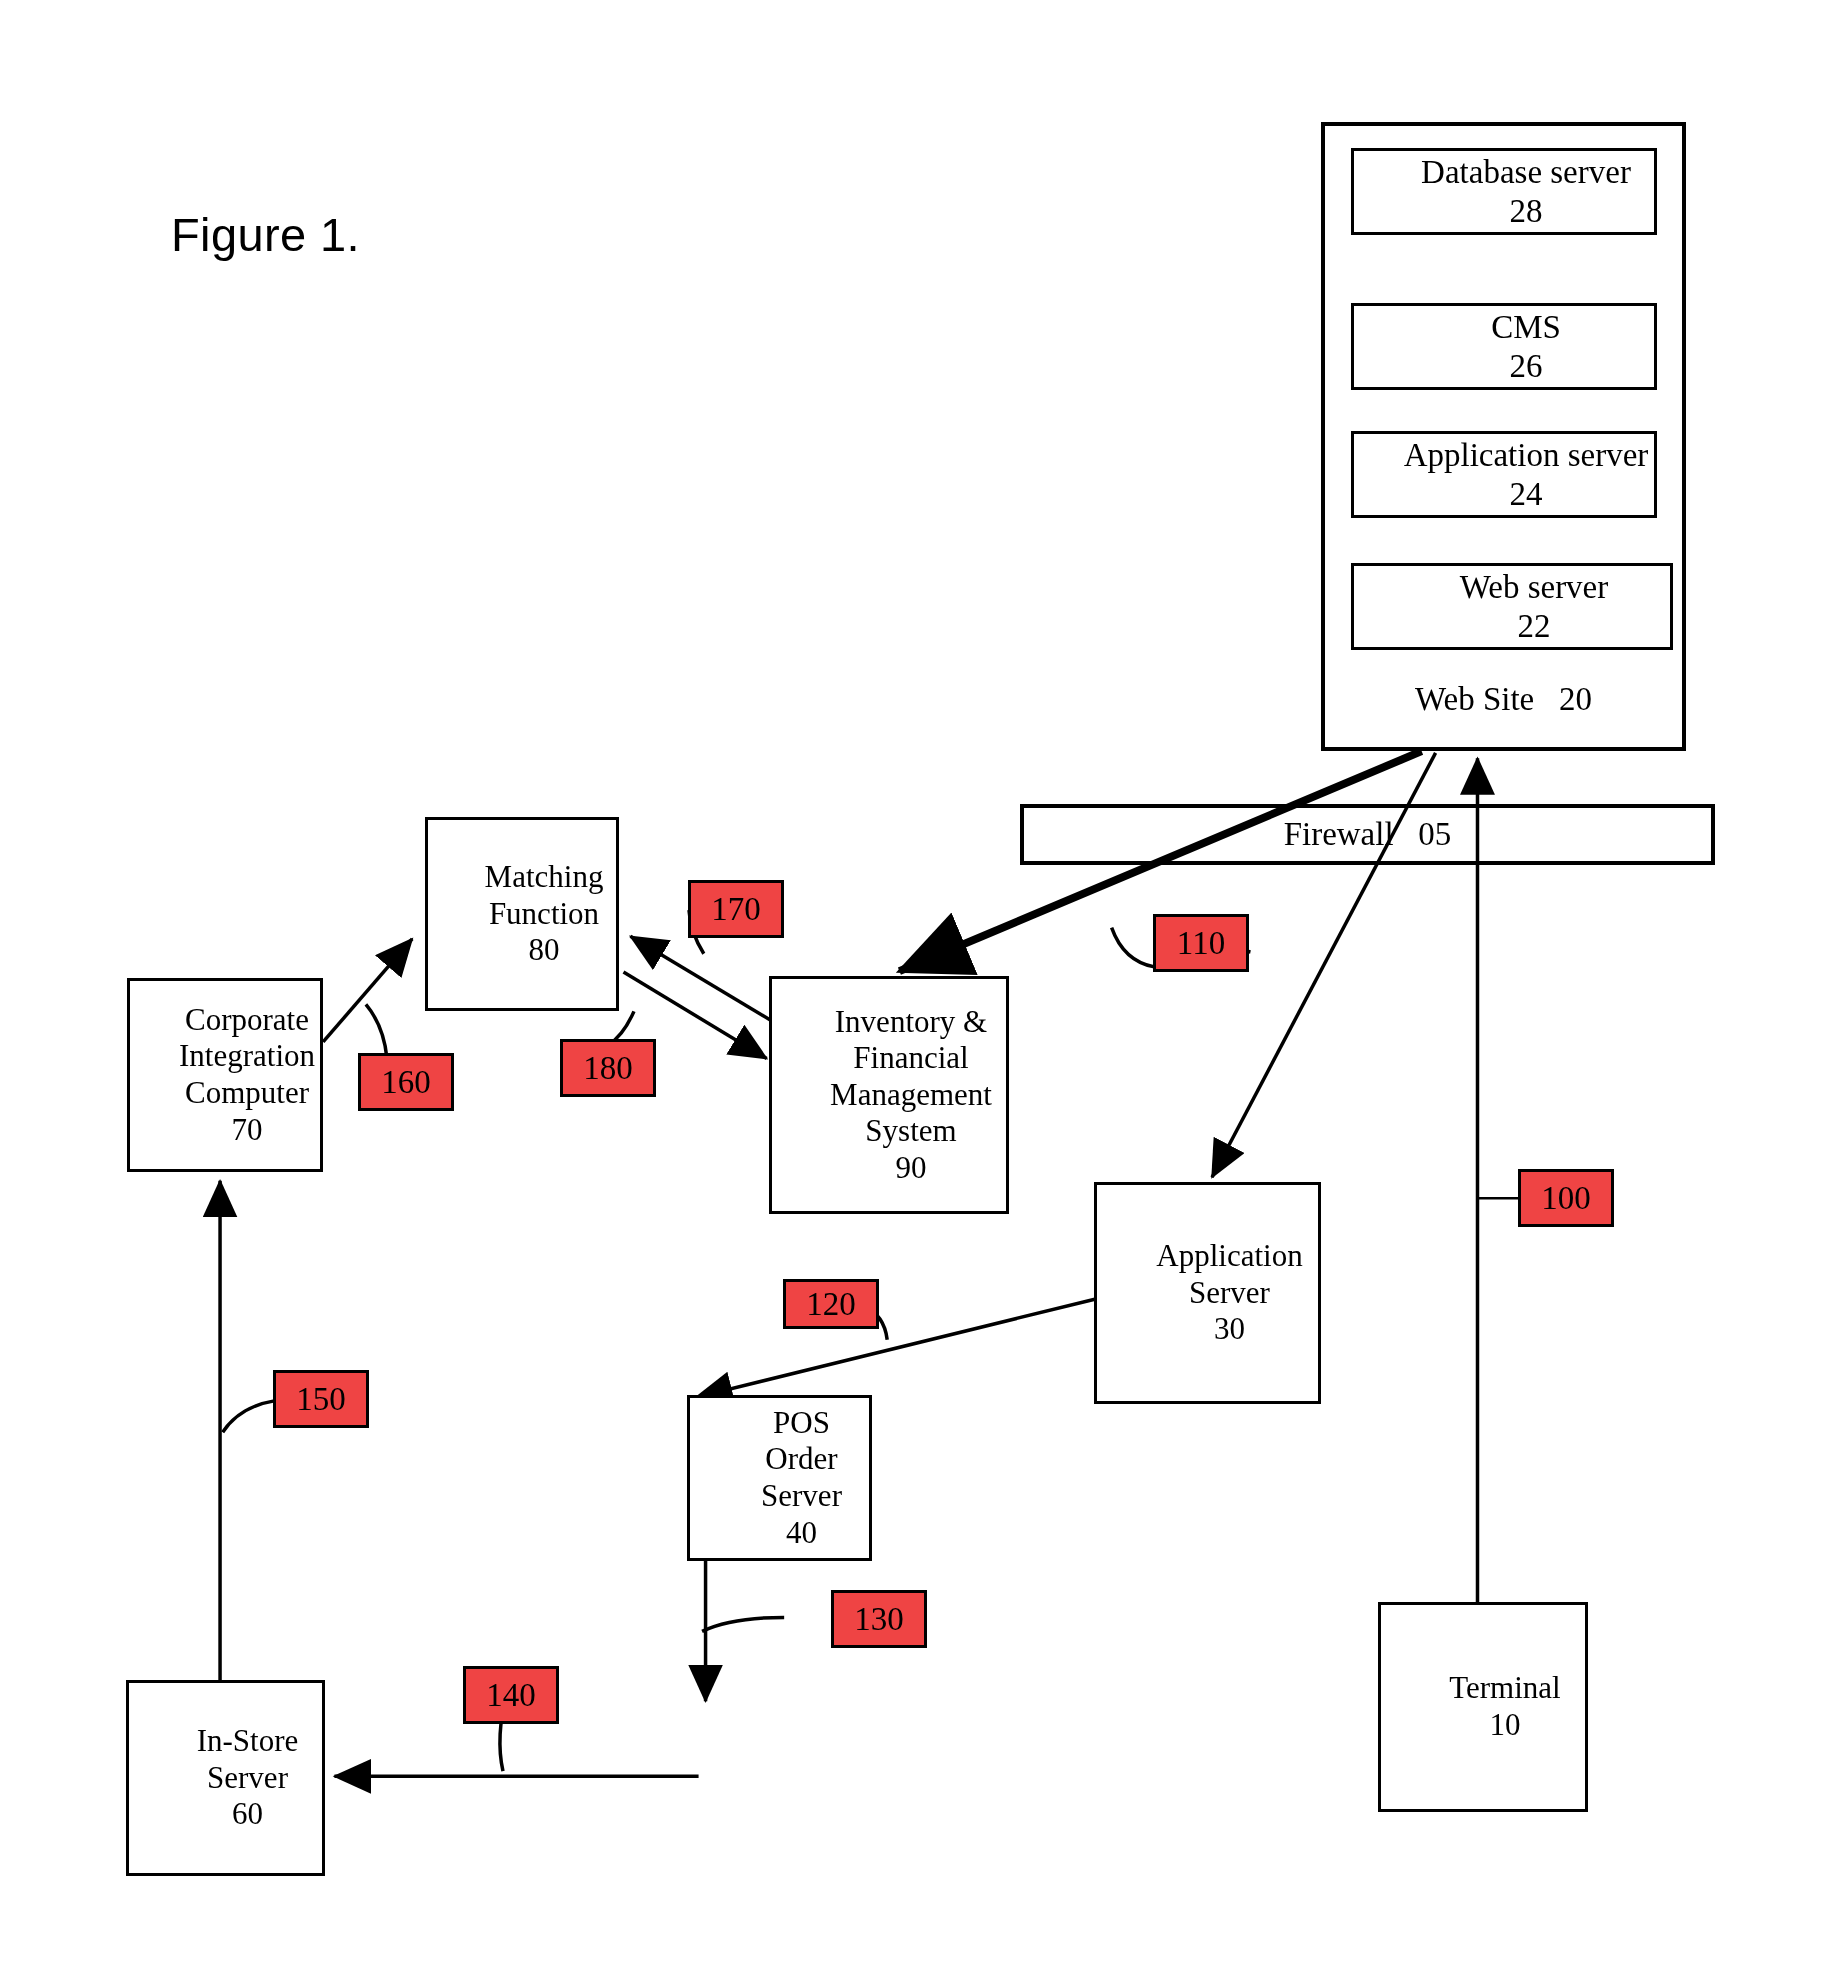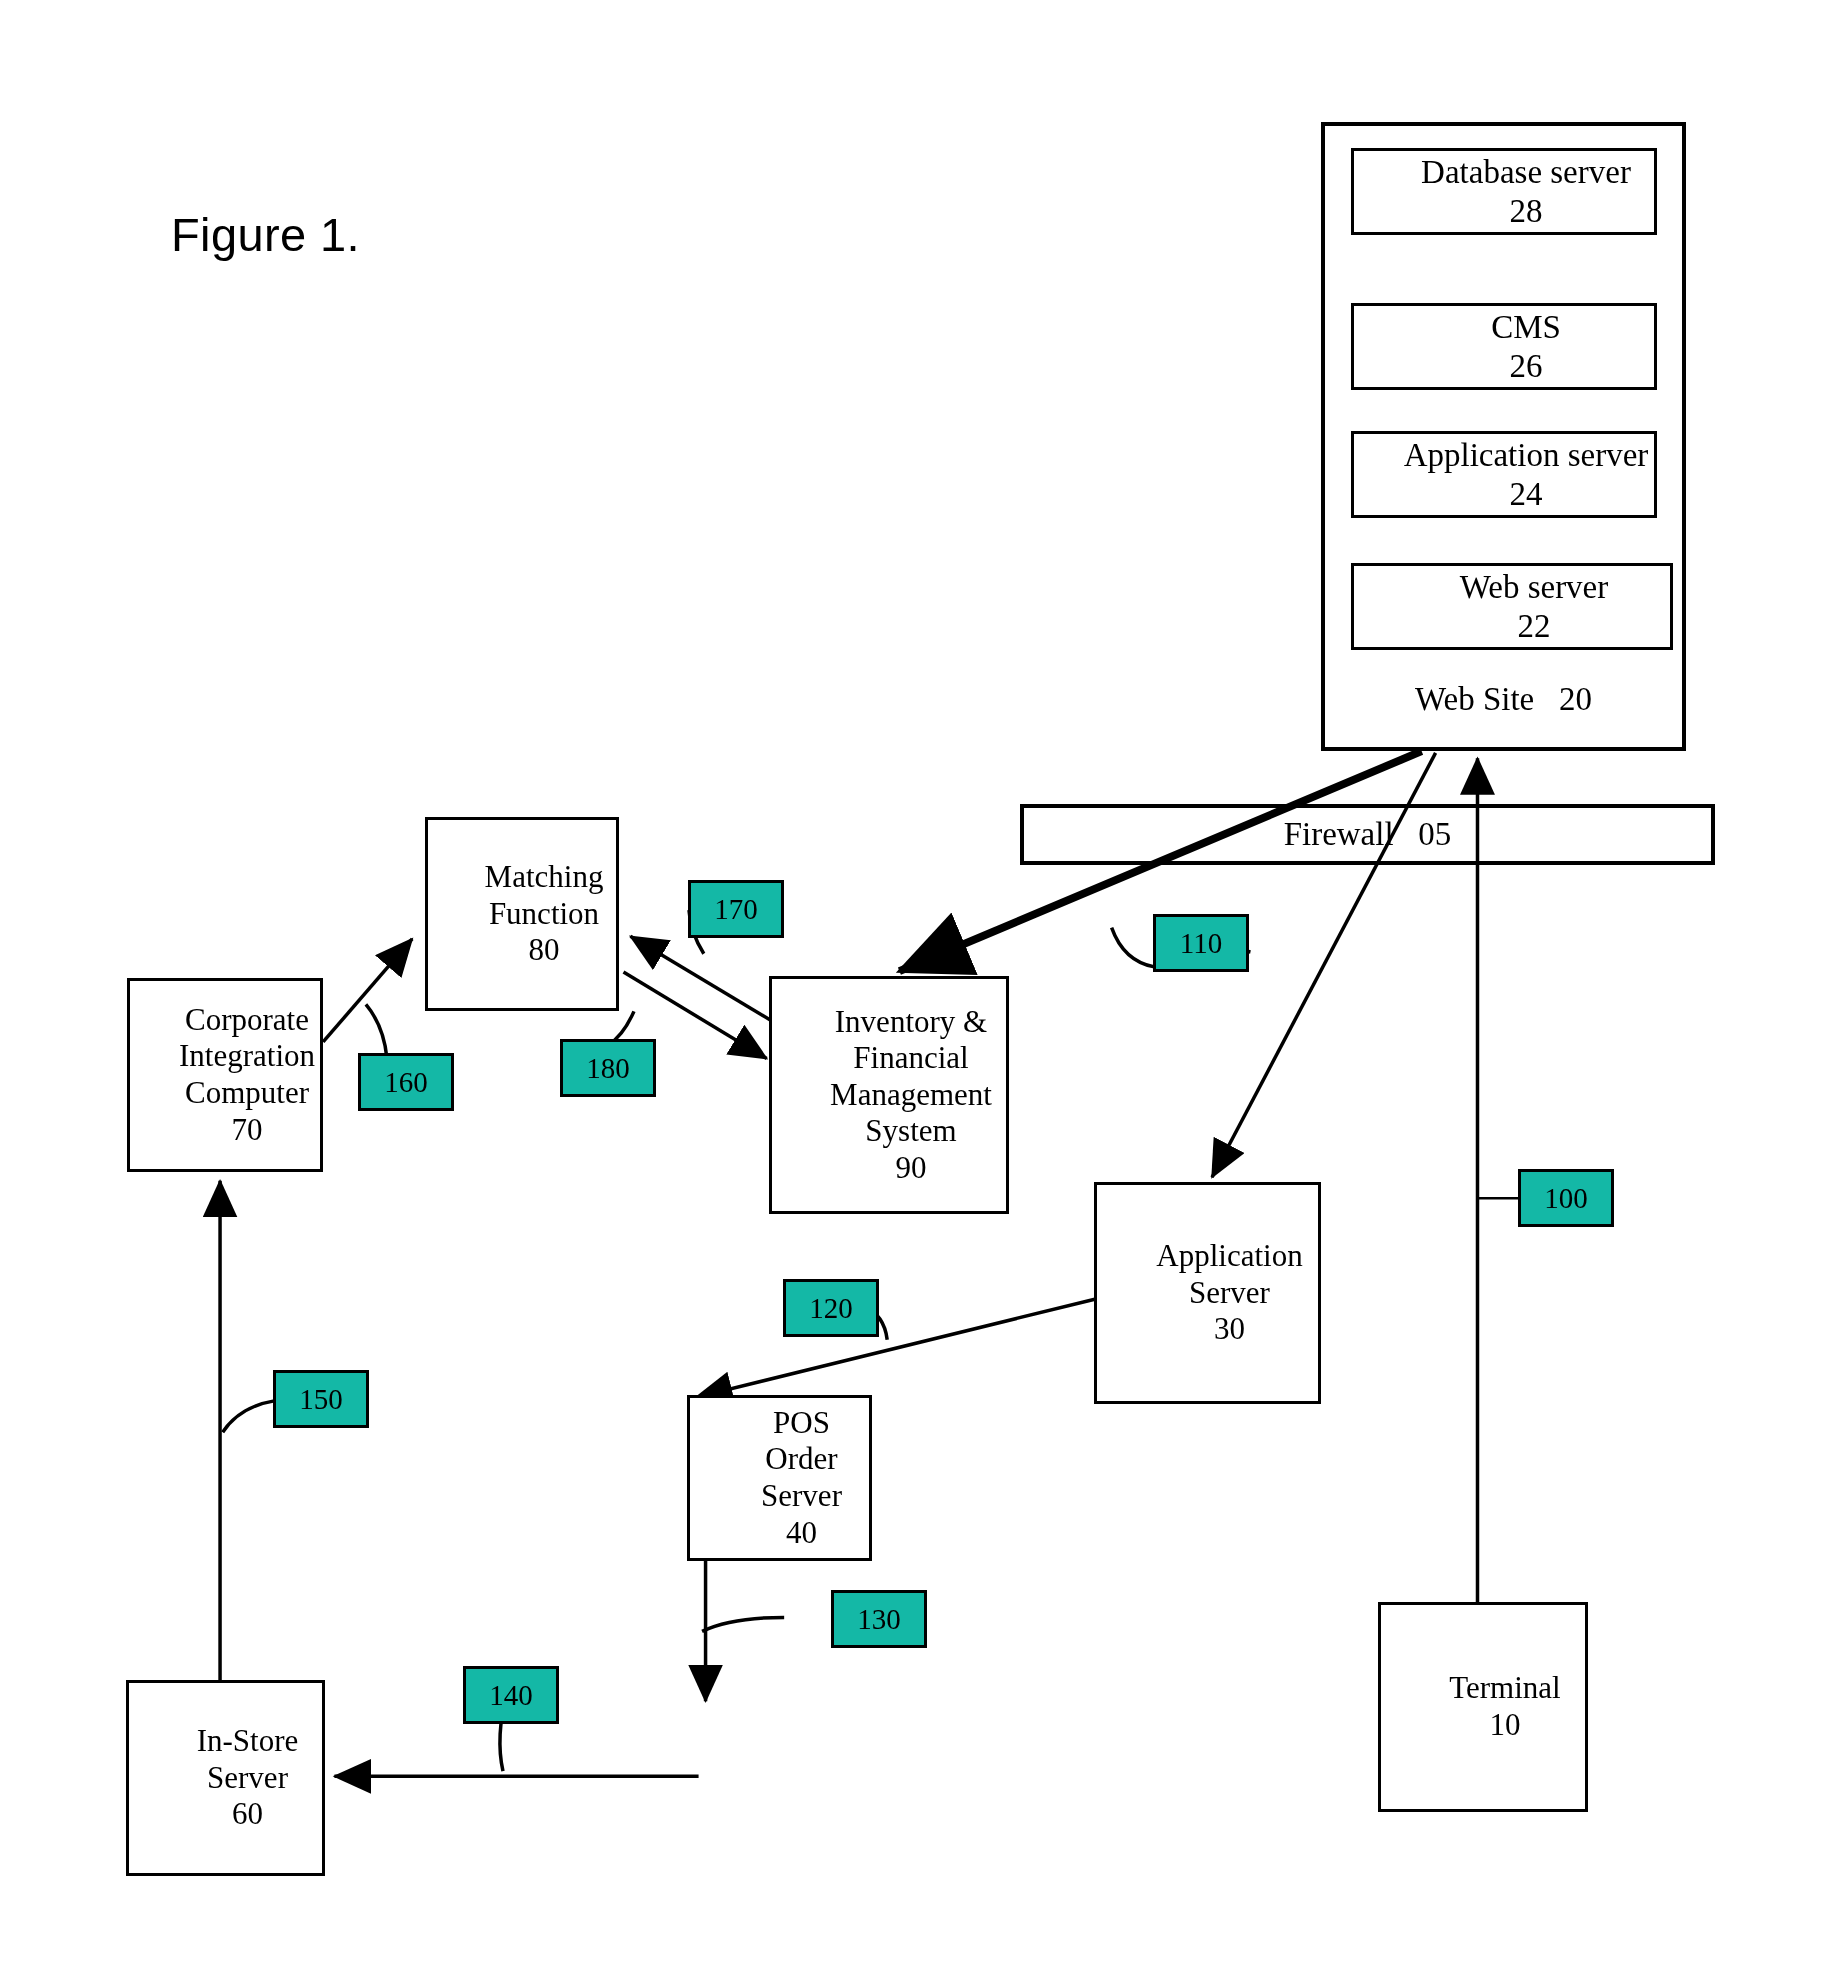--- a/index.html
+++ b/index.html
@@ -99,25 +99,25 @@
     font-size: 33px;
     white-space: pre;
     line-height: 44px;
   }
 
   
   .ref {
     position: absolute;
     box-sizing: border-box;
     border: 3.5px solid #000;
-    background: #14b8a6;
+    background: #ef4444;
     display: flex;
     align-items: center;
     justify-content: center;
-    font-size: 29px;
+    font-size: 33px;
     line-height: 1;
   }
 </style>
 </head>
 <body>
 
 <div id="page">
 
   <svg id="edges" viewBox="0 0 2114 2267">
     <defs>
@@ -276,21 +276,21 @@
   </div>
 
   <div class="ref" style="left:1518px; top:1169px; width:96px; height:58px;">
     <span>100</span>
   </div>
 
   <div class="ref" style="left:1153px; top:914px; width:96px; height:58px;">
     <span>110</span>
   </div>
 
-  <div class="ref" style="left:783px; top:1279px; width:96px; height:58px;">
+  <div class="ref" style="left:783px; top:1279px; width:96px; height:50px;">
     <span>120</span>
   </div>
 
   <div class="ref" style="left:831px; top:1590px; width:96px; height:58px;">
     <span>130</span>
   </div>
 
   <div class="ref" style="left:463px; top:1666px; width:96px; height:58px;">
     <span>140</span>
   </div>

